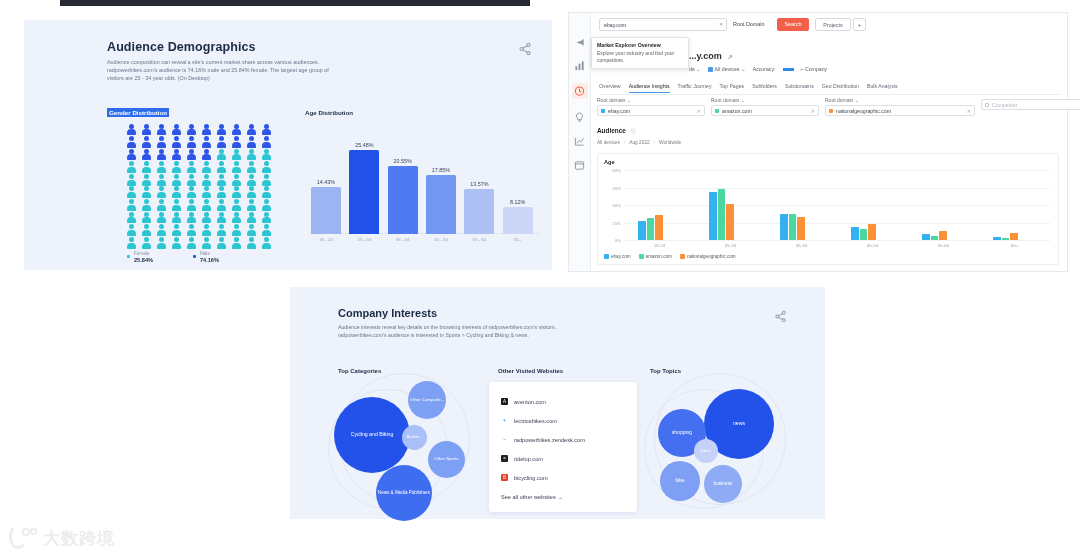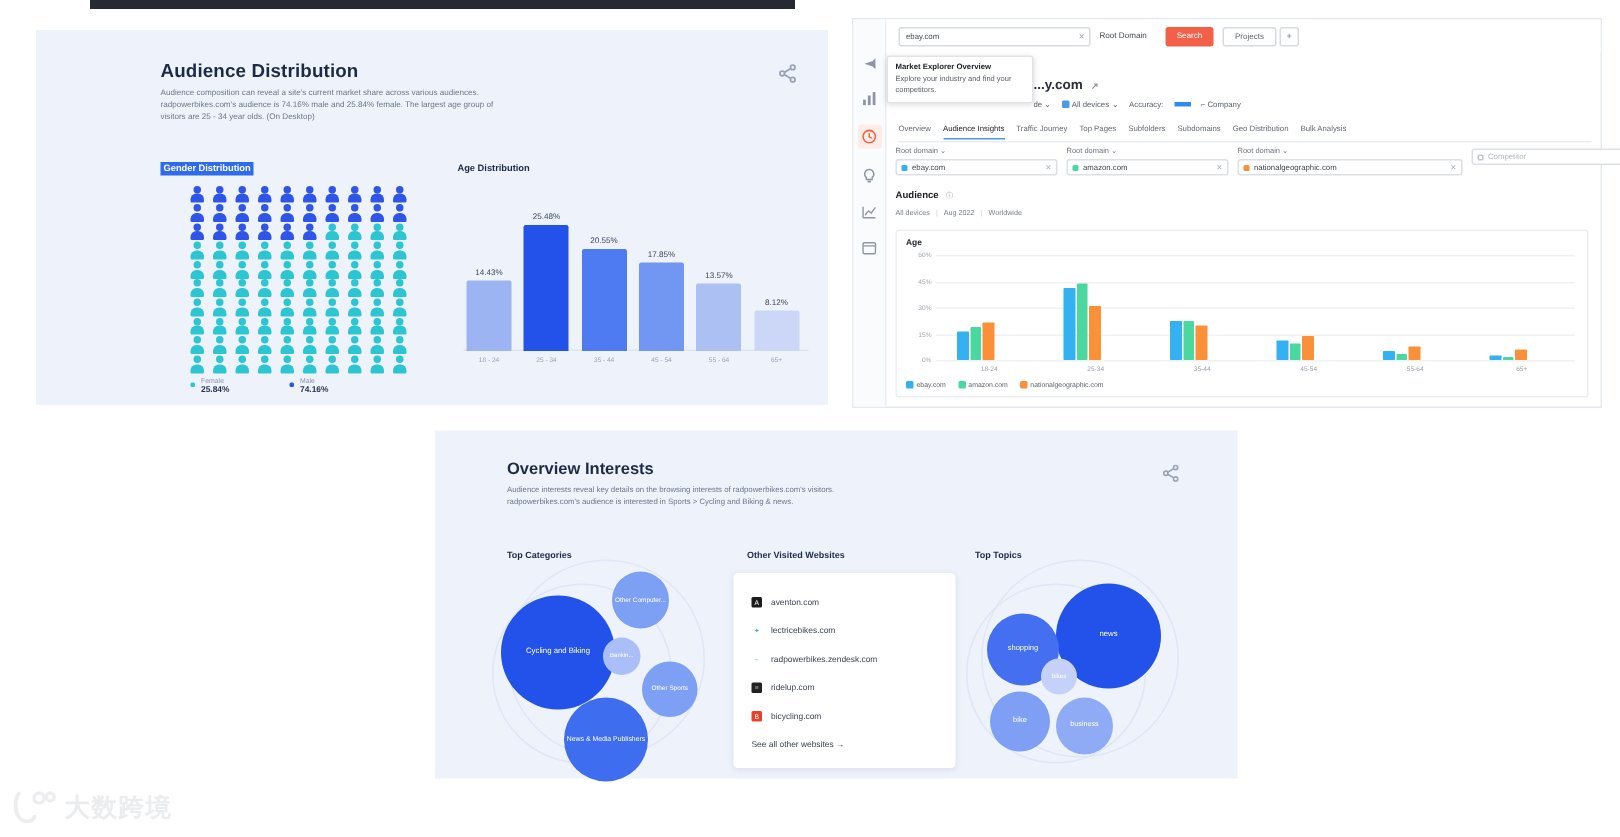--- a/index.html
+++ b/index.html
@@ -207,21 +207,21 @@
 </style>
 </head>
 <body>
 
 <div class="top-strip">
   <div class="dark"></div>
 </div>
 
 <div class="card-demographics">
   <div class="demo-inner">
-    <div class="demo-title">Audience Distribution</div>
+    <div class="demo-title">Audience Demographics</div>
     <div class="demo-desc">Audience composition can reveal a site's current market share across various audiences. radpowerbikes.com's audience is 74.16% male and 25.84% female. The largest age group of visitors are 25 - 34 year olds. (On Desktop)</div>
     <div class="share-icon-demo">
       <svg viewBox="0 0 24 24" fill="none" stroke="#9aa3b5" stroke-width="2">
         <circle cx="18" cy="5" r="2.6"></circle>
           <circle cx="6" cy="12" r="2.6"></circle>
           <circle cx="18" cy="19" r="2.6"></circle>
         <line x1="8.3" y1="10.8" x2="15.7" y2="6.3"></line>
           <line x1="8.3" y1="13.2" x2="15.7" y2="17.7"></line>
       </svg>
     </div>
@@ -575,21 +575,21 @@
         </div>
         <div class="lg-item">
           <span class="lg-sq" style="background: rgb(250, 144, 56);"></span>
           <span>nationalgeographic.com</span>
         </div>
       </div>
   </div>
 </div>
 
 <div class="card-interests">
-  <div class="int-title">Overview Interests</div>
+  <div class="int-title">Company Interests</div>
   <div class="int-desc">Audience interests reveal key details on the browsing interests of radpowerbikes.com's visitors. radpowerbikes.com's audience is interested in Sports &gt; Cycling and Biking &amp; news.</div>
   <div class="share-icon-int">
     <svg viewBox="0 0 24 24" fill="none" stroke="#9aa3b5" stroke-width="2">
       <circle cx="18" cy="5" r="2.6"></circle>
         <circle cx="6" cy="12" r="2.6"></circle>
         <circle cx="18" cy="19" r="2.6"></circle>
       <line x1="8.3" y1="10.8" x2="15.7" y2="6.3"></line>
         <line x1="8.3" y1="13.2" x2="15.7" y2="17.7"></line>
     </svg>
   </div>

